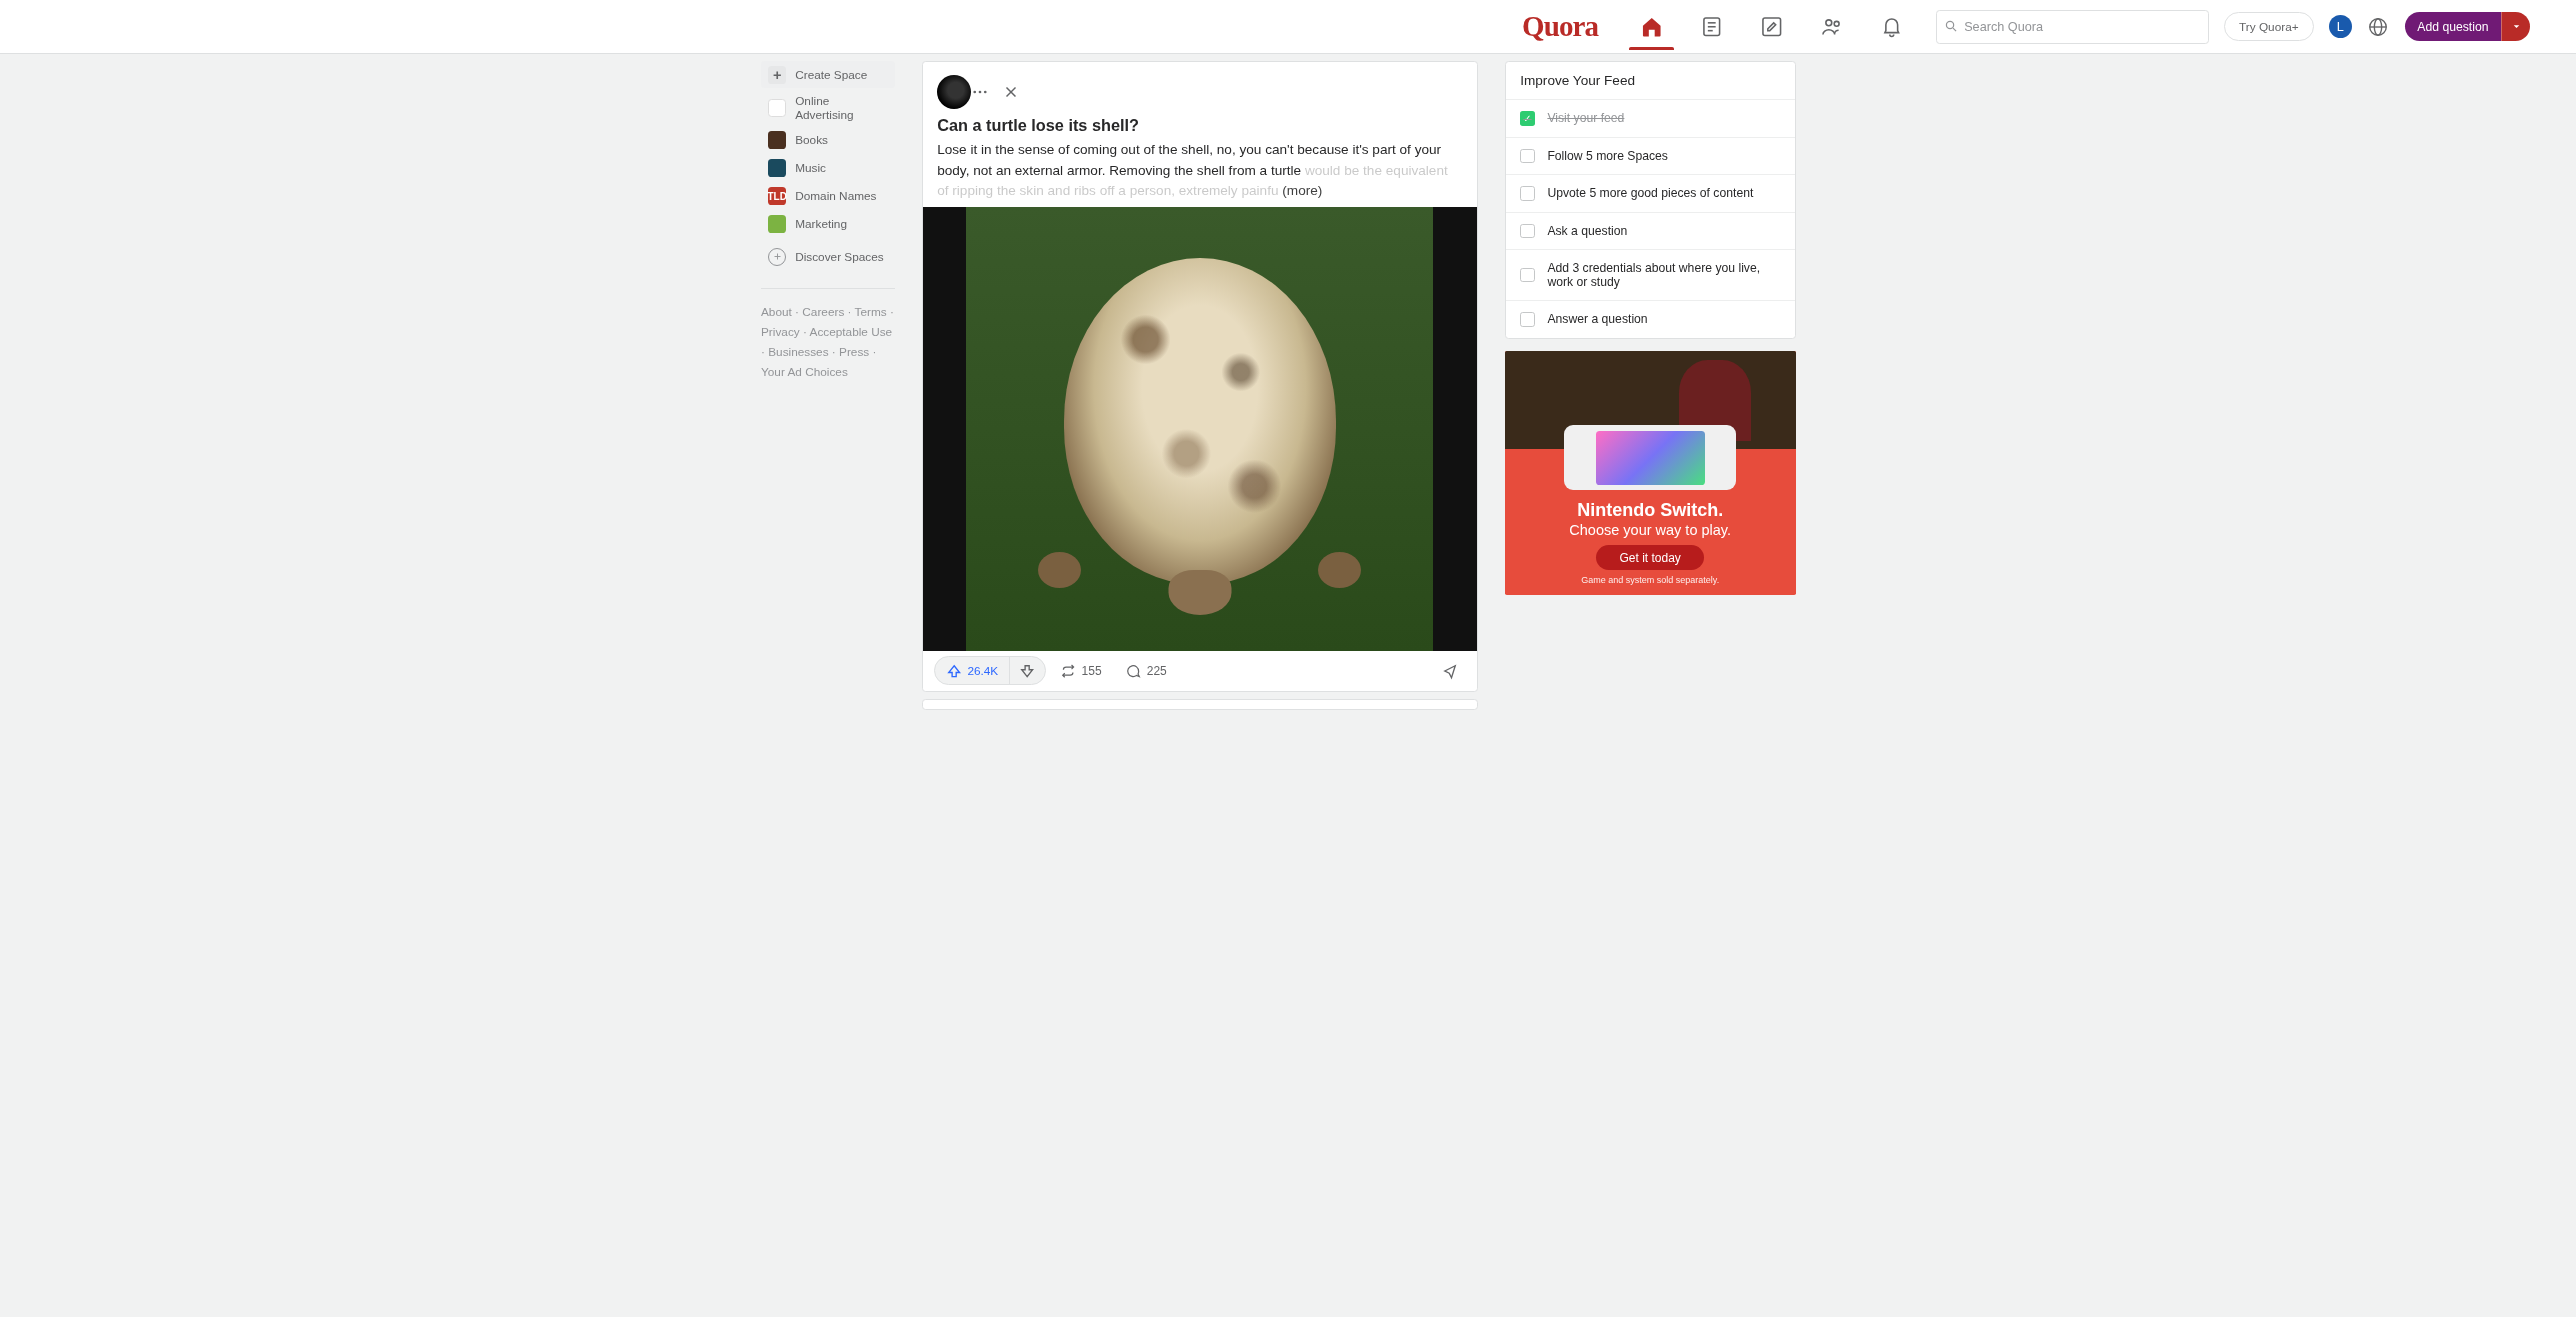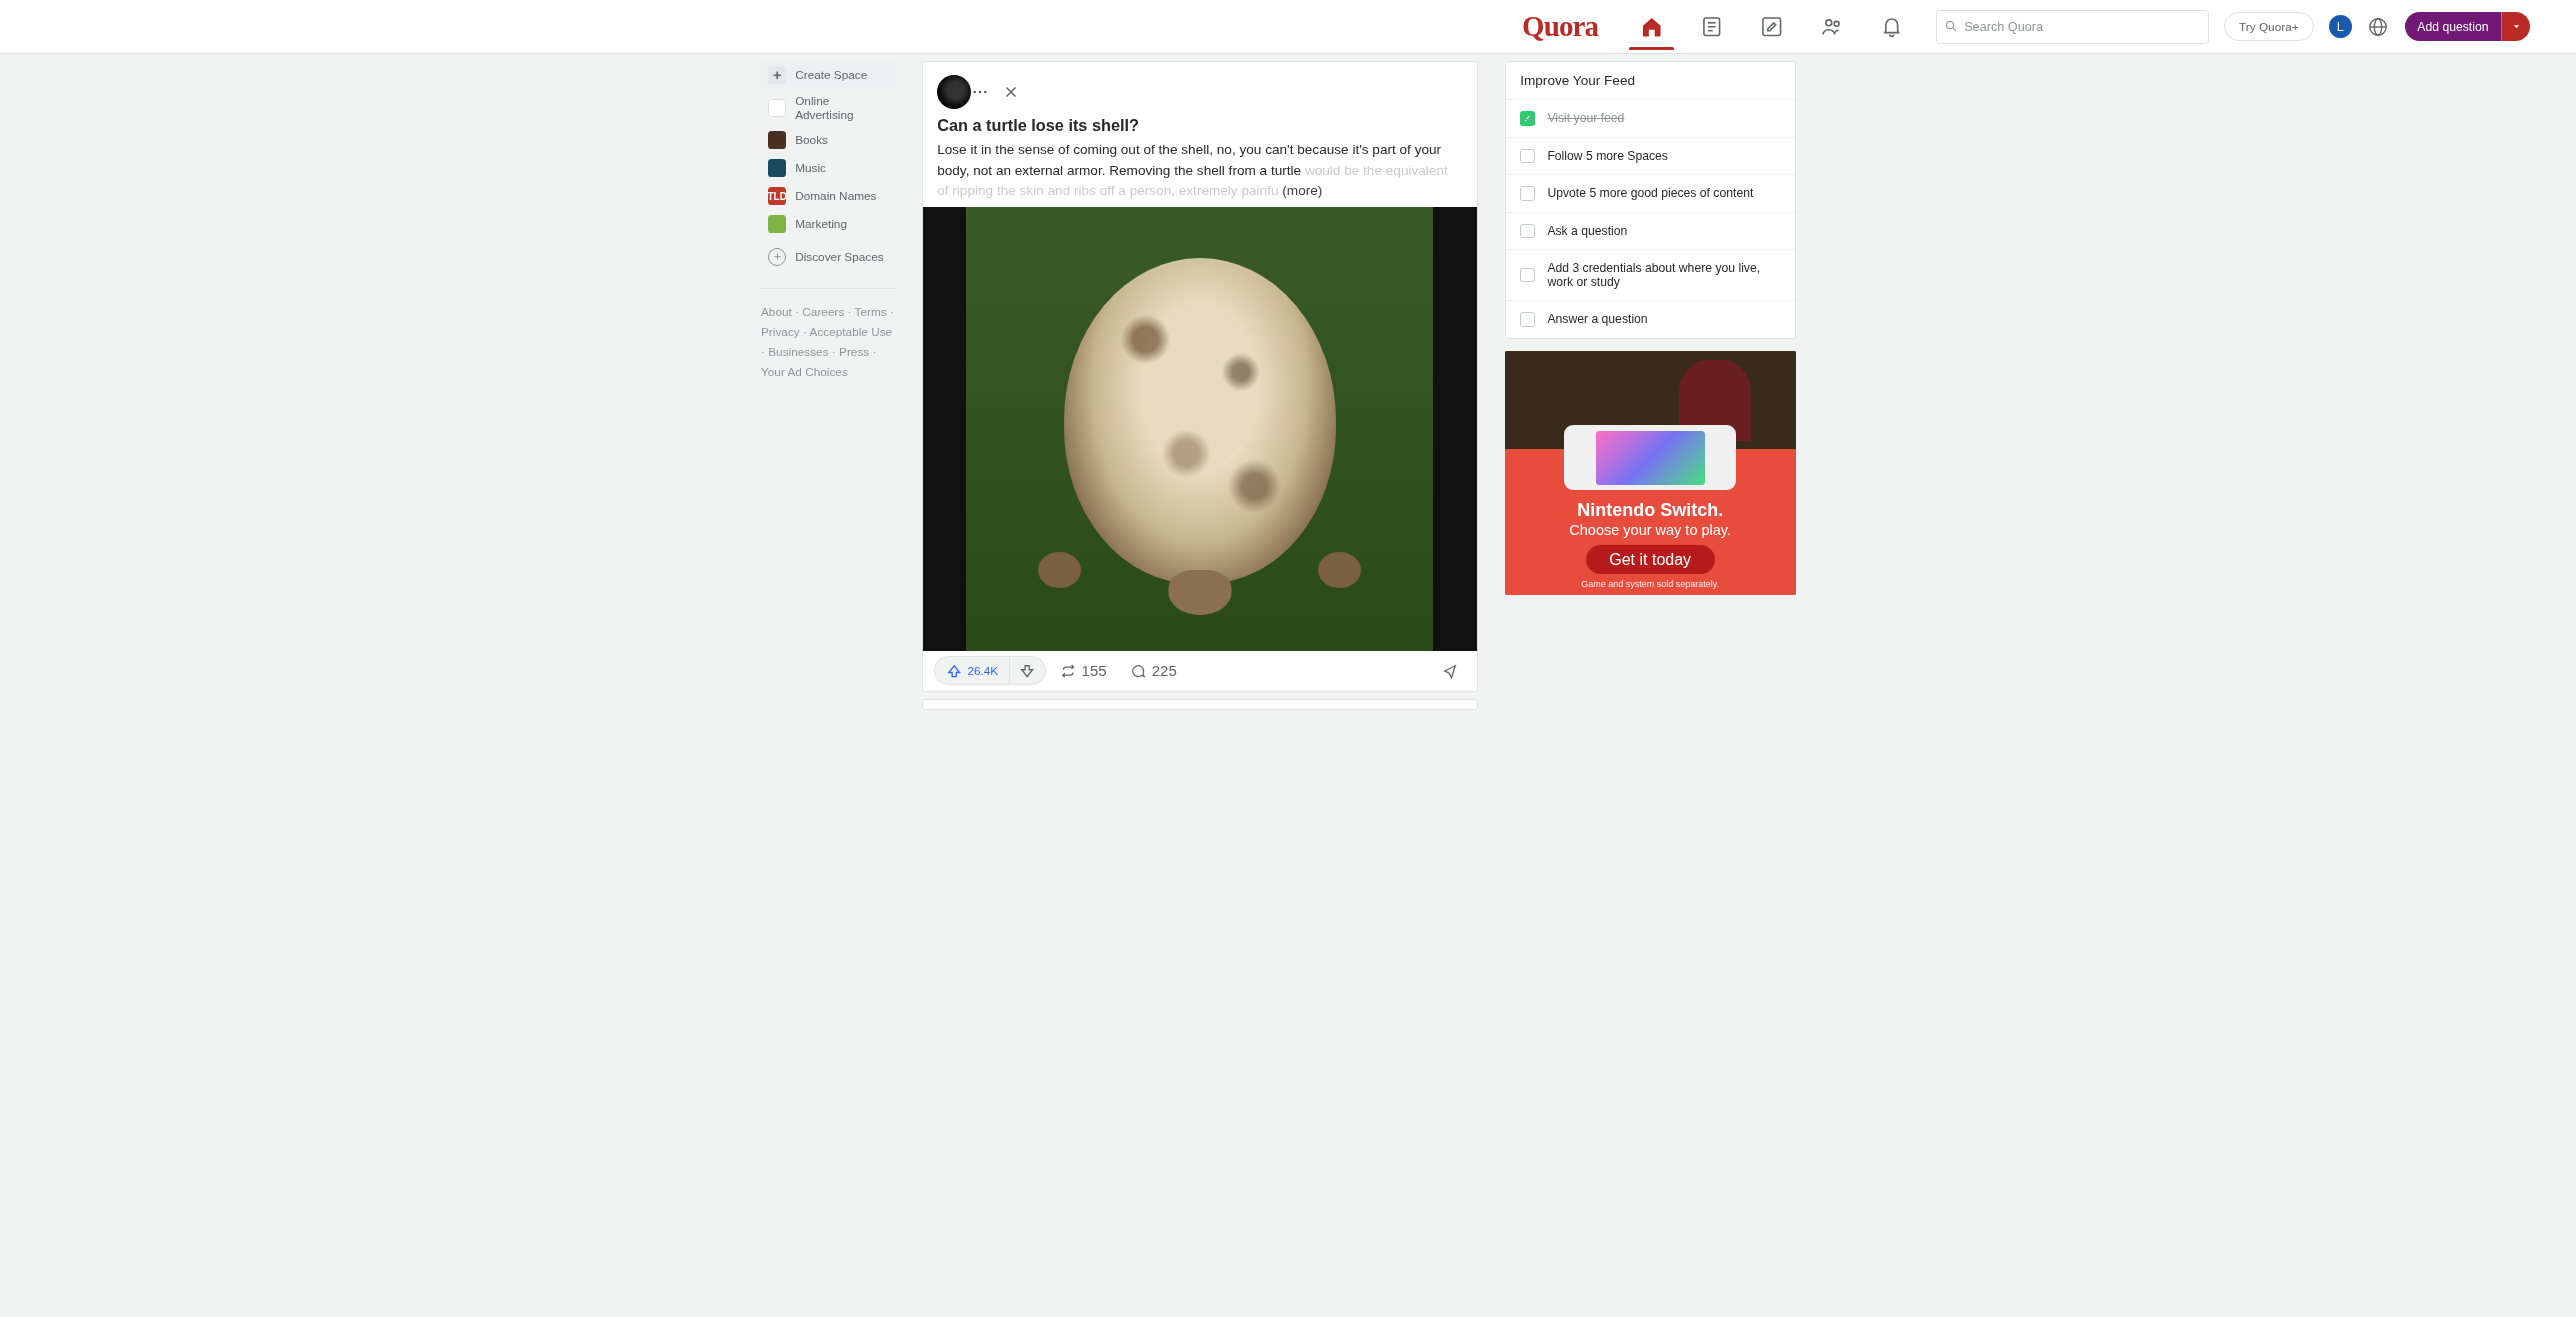--- a/index.html
+++ b/index.html
@@ -68,21 +68,21 @@
 .turtle-shell { position: absolute; top: 51px; left: 50%; transform: translateX(-50%); width: 272px; height: 326px; background: radial-gradient(ellipse at 50% 40%, #e8dcc0 30%, #c8b890 55%, #7a6040 80%); border-radius: 50% 50% 48% 48%; }
 .turtle-shell::before { content:''; position:absolute; inset:0; background: radial-gradient(circle at 30% 25%, rgba(90,60,30,.6) 4%, transparent 8%), radial-gradient(circle at 65% 35%, rgba(60,40,20,.5) 3%, transparent 7%), radial-gradient(circle at 45% 60%, rgba(100,70,40,.4) 5%, transparent 10%), radial-gradient(circle at 70% 70%, rgba(80,50,30,.5) 4%, transparent 9%); border-radius: inherit; }
 .turtle-head { position: absolute; bottom: 36px; left: 50%; transform: translateX(-50%); width: 63px; height: 45px; background: #8a7050; border-radius: 40% 40% 50% 50%; }
 .turtle-leg { position: absolute; width: 43px; height: 36px; background: #7a6040; border-radius: 50%; }
 .leg-bl { bottom: 63px; left: 72px; }
 .leg-br { bottom: 63px; right: 72px; }
 .card-footer { display: flex; align-items: center; padding: 5.4px 11px; gap: 5.4px; }
 .vote-pill { display: flex; align-items: center; background: #f1f2f2; border: 0.9px solid #dee0e1; border-radius: 18px; height: 29px; overflow: hidden; }
 .upvote { display: flex; align-items: center; gap: 5.4px; padding: 0 11px; border-right: 0.9px solid #dee0e1; height: 100%; cursor: pointer; color: #2e69ff; font-size: 11.8px; }
 .downvote { padding: 0 9px; height: 100%; display: flex; align-items: center; cursor: pointer; color: #636466; }
-.stat-btn { display: flex; align-items: center; gap: 5.4px; padding: 0 9px; color: #636466; font-size: 15px; cursor: pointer; }
+.stat-btn { display: flex; align-items: center; gap: 5.4px; padding: 0 9px; color: #636466; font-size: 12px; cursor: pointer; }
 .stat-btn svg { width: 16.3px; height: 16.3px; }
 .spacer { flex: 1; }
 .share-ic { color: #636466; cursor: pointer; padding: 0 7.2px; }
 
 
 .panel { background: #fff; border: 0.9px solid #dee0e1; border-radius: 3.6px; margin-bottom: 12.7px; }
 .panel-title { padding: 11px 14.5px; font-weight: 500; font-size: 13.6px; border-bottom: 0.9px solid #edeeee; }
 .task { display: flex; align-items: center; gap: 12.7px; padding: 11px 14.5px; border-bottom: 0.9px solid #edeeee; font-size: 12.2px; color: #282829; cursor: pointer; }
 .task:last-child { border-bottom: none; }
 .task.done { color: #939598; text-decoration: line-through; }
@@ -92,21 +92,21 @@
 .ad-box { width: 291px; height: 244px; background: #e74c3c; border-radius: 1.8px; position: relative; overflow: hidden; color: #fff; text-align: center; }
 .ad-badge { position: absolute; top: 5.4px; left: 5.4px; background: #e60012; color: #fff; font-size: 8.1px; padding: 3.6px 2.7px; border-radius: 1.8px; font-weight: bold; line-height: 1.1; }
 .ad-x { position: absolute; top: 3.6px; right: 3.6px; display: flex; gap: 1.8px; font-size: 9px; color: #195aad; }
 .ad-x span { background: rgba(255,255,255,.9); padding: 0 2.7px; border-radius: 1.8px; }
 .ad-top { height: 98px; background: #3a2a1a; position: relative; }
 .ad-person { position: absolute; right: 45px; top: 9px; width: 72px; height: 81px; background: #6b2020; border-radius: 40% 40% 0 0; }
 .ad-switch { position: absolute; left: 50%; top: 74px; transform: translateX(-50%); width: 172px; height: 65px; background: #f0f0f0; border-radius: 9px; display: flex; align-items: center; justify-content: center; }
 .ad-screen { width: 109px; height: 54px; background: linear-gradient(135deg,#ff6ec4,#7873f5,#4ade80); border-radius: 3.6px; }
 .ad-title { font-size: 18px; font-weight: bold; margin-top: 51px; line-height: 1.2; }
 .ad-sub { font-size: 14.5px; font-weight: 500; }
-.ad-cta { display: inline-block; background: #b71c1c; padding: 5.4px 23.5px; border-radius: 18px; margin-top: 7.2px; font-size: 16px; font-weight: 500; }
+.ad-cta { display: inline-block; background: #b71c1c; padding: 5.4px 23.5px; border-radius: 18px; margin-top: 7.2px; font-size: 12px; font-weight: 500; }
 .ad-fine { font-size: 9px; margin-top: 5.4px; opacity: .9; }
 
 .sep { color: #636466; }
 svg { display: block; }
 </style>
 </head>
 <body>
 
 <div class="header">
   <div class="header-inner">

